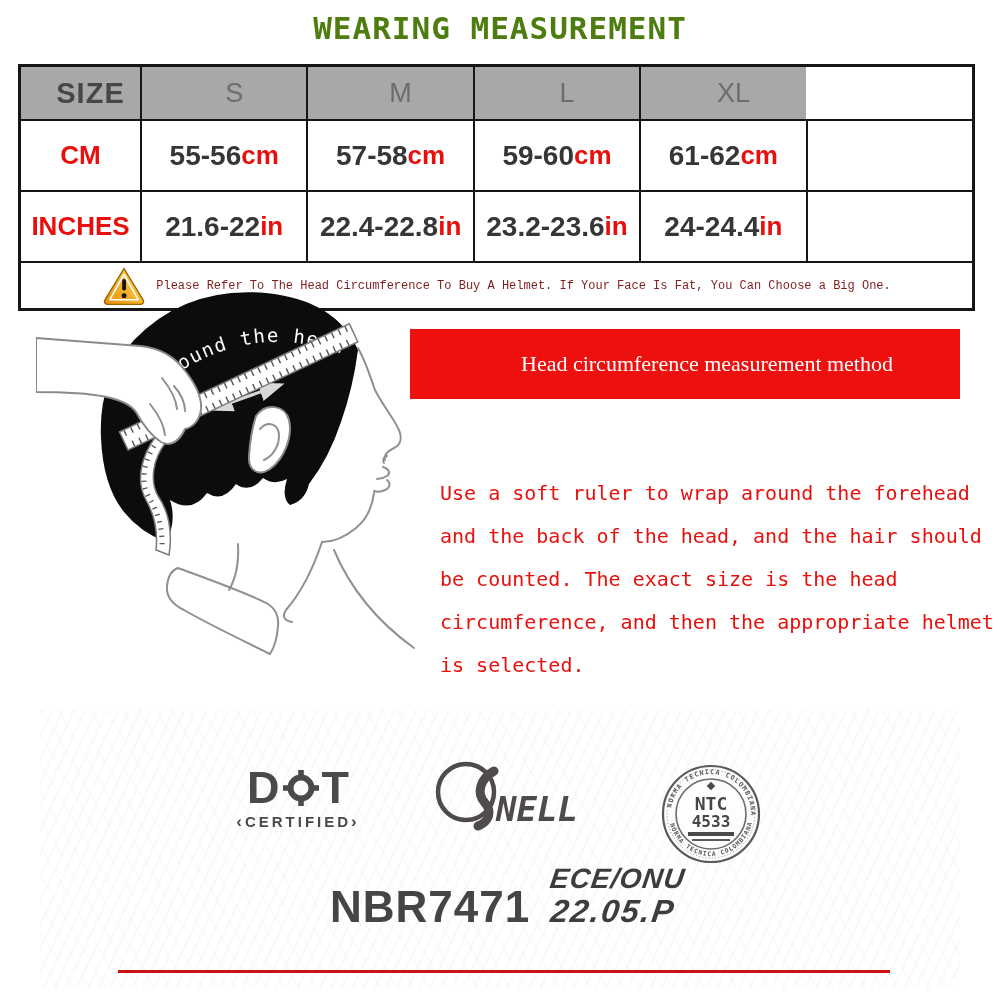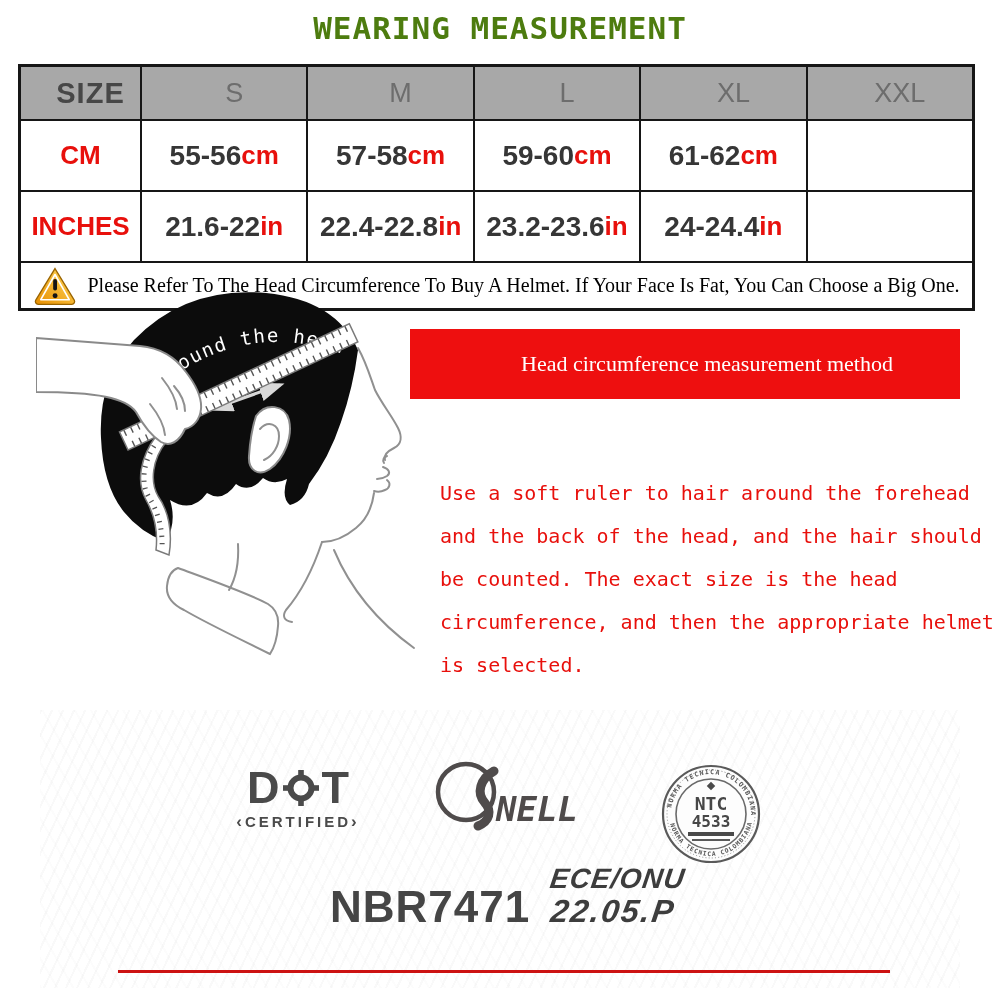--- a/index.html
+++ b/index.html
@@ -22,21 +22,21 @@
   .tcell{display:flex;align-items:center;justify-content:center;border-left:2px solid #161616;overflow:hidden;}
   .tcell:first-child{border-left:none;}
   .thead .tcell{background:#a8a8a8;height:52px;padding-left:20px;}
   .size-title{font-weight:700;font-size:29px;color:#474747;letter-spacing:1px;}
   .size-letter{font-size:27px;color:#6d6d6d;}
   .drow .tcell{height:69px;background:#fff;}
   .row-label{color:#e8100c;font-weight:700;font-size:26px;}
   .cell-num{color:#363636;font-weight:700;font-size:28px;}
   .cell-unit{color:#e8100c;font-weight:700;font-size:26px;}
   .note-row{display:flex;align-items:center;justify-content:center;gap:10px;height:45px;border-top:2px solid #161616;background:#fff;}
-  .note-text{font-family:Liberation Serif, serif;font-size:20px;color:#000000;white-space:nowrap;}
+  .note-text{font-family:Liberation Mono, monospace;font-size:12px;color:#7f1d1d;white-space:nowrap;}
 
   
   .head-illustration{position:absolute;left:36px;top:288px;}
 
   
   .method-banner{
     position:absolute;left:410px;top:329px;width:550px;height:70px;
     background:#ee0f0f;display:flex;align-items:center;justify-content:center;
   }
   .method-banner span{
@@ -99,23 +99,20 @@
           <span class="size-letter">S</span>
         </div>
       <div class="tcell">
           <span class="size-letter">M</span>
         </div>
       <div class="tcell">
           <span class="size-letter">L</span>
         </div>
       <div class="tcell">
           <span class="size-letter">XL</span>
-        </div>
-      <div class="tcell">
-          <span class="size-letter">XXL</span>
         </div>
     </div>
 
     <div class="trow drow">
       <div class="tcell">
           <span class="row-label">CM</span>
         </div>
       <div class="tcell">
           <span class="cell-num">55-56</span>
           <span class="cell-unit">cm</span>
@@ -254,21 +251,21 @@
       <path class="outline" d="M126,90 C134,100 140,111 141,121"></path>
       <path class="outline" d="M114,116 C122,126 128,137 129,147"></path>
     </g>
   </svg>
 
   <div class="method-banner">
     <span>Head circumference measurement method</span>
   </div>
 
   <div class="method-text">
-    <div class="method-line">Use a soft ruler to hair around the forehead</div>
+    <div class="method-line">Use a soft ruler to wrap around the forehead</div>
     <div class="method-line">and the back of the head, and the hair should</div>
     <div class="method-line">be counted. The exact size is the head</div>
     <div class="method-line">circumference, and then the appropriate helmet</div>
     <div class="method-line">is selected.</div>
   </div>
 
   <div class="hatch"></div>
 
   <div class="dot-logo">
     <div class="dot-top">

